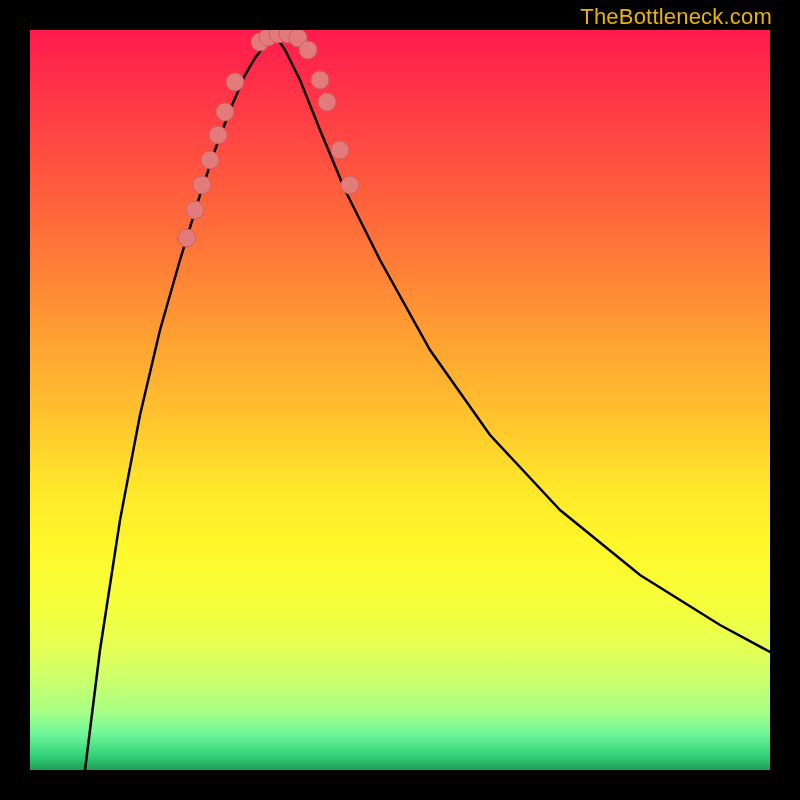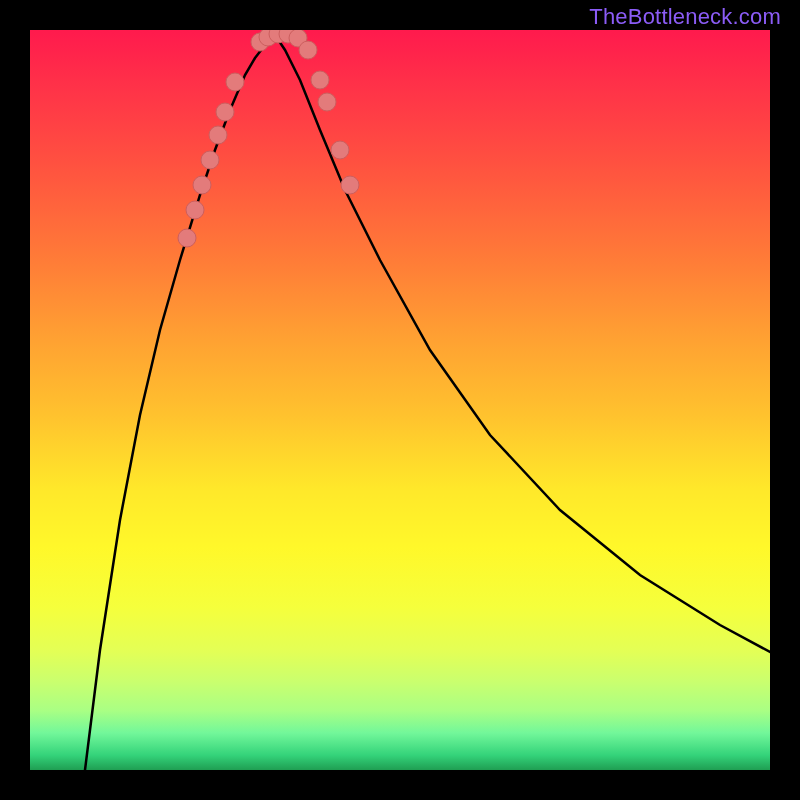--- a/index.html
+++ b/index.html
@@ -39,24 +39,24 @@
       #caff6e 88%,
       #a9ff84 92%,
       #72f79a 95%,
       #34d37a 98%,
       #1f9e52 100%
     );
   }
   .watermark {
     position: absolute;
     top: 4px;
-    right: 19px;
+    right: 28px;
     font-family: Arial, Helvetica, sans-serif;
     font-size: 22px;
-    color: #8b5cf6;
+    color: #eab308;
     letter-spacing: 0.2px;
   }
   svg.curves {
     position: absolute;
     left: 0;
     top: 0;
     width: 740px;
     height: 740px;
   }
 </style>

